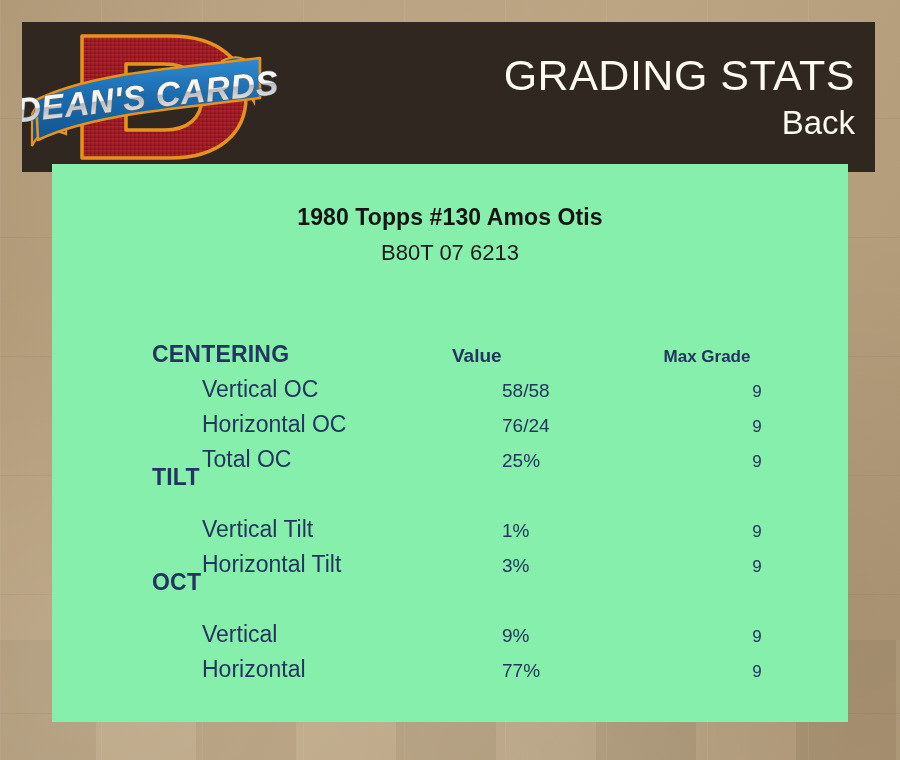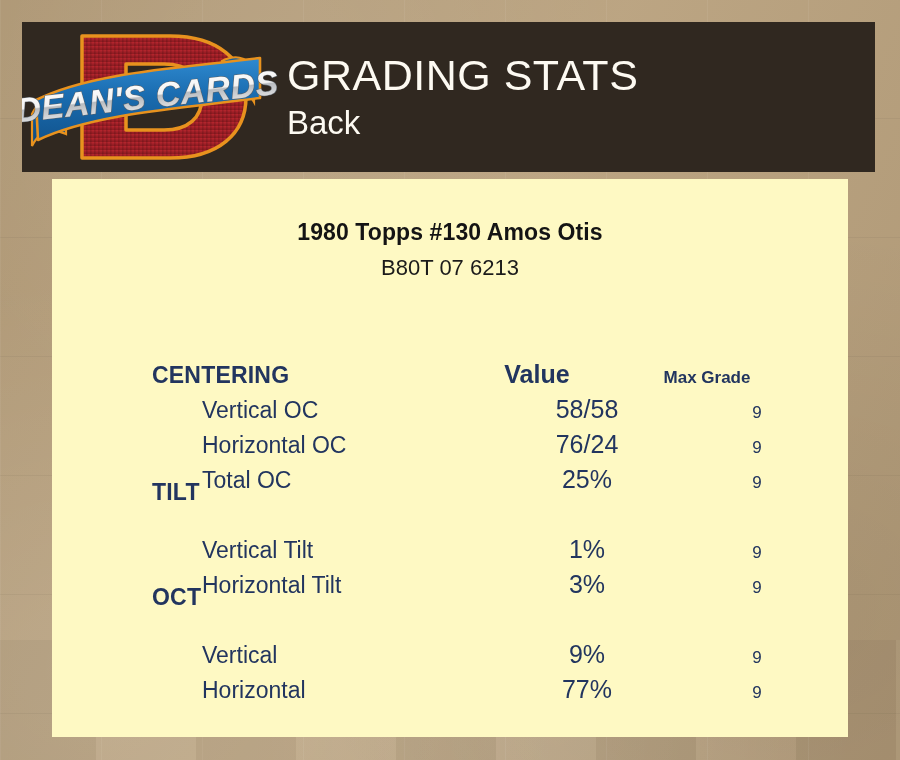--- a/index.html
+++ b/index.html
@@ -75,21 +75,21 @@
     position: relative;
     width: 265px;
     height: 150px;
     flex: 0 0 265px;
   }
   #logo svg { display: block; }
 
   
   #header-titles {
     flex: 1 1 auto;
-    text-align: left;
+    text-align: right;
     padding-right: 20px;
     box-sizing: border-box;
   }
   #header-title {
     color: #fdfaf2;
     font-size: 43px;
     line-height: 50px;
     font-weight: normal;
     letter-spacing: .5px;
     white-space: nowrap;
@@ -99,24 +99,24 @@
     font-size: 33px;
     line-height: 42px;
     font-weight: normal;
     margin-top: 2px;
   }
 
   
   #panel {
     position: absolute;
     left: 52px;
-    top: 179px;
+    top: 164px;
     width: 796px;
     height: 558px;
-    background: #fef9c3;
+    background: #86efac;
   }
 
   #card-title {
     text-align: center;
     color: #141414;
     font-size: 23px;
     font-weight: bold;
     margin-top: 40px;
     letter-spacing: .1px;
   }
@@ -140,22 +140,22 @@
     display: flex;
     align-items: baseline;
     height: 35px;
   }
   .col-label {
     flex: 0 0 300px;
     font-size: 23px;
   }
   .col-value {
     flex: 0 0 170px;
-    text-align: center;
-    font-size: 25px;
+    text-align: left;
+    font-size: 19px;
     margin-top: 37px;
   }
   .col-grade {
     flex: 0 0 170px;
     text-align: center;
     font-size: 17px;
   }
   .section-head .col-label,
   .section-head .col-value,
   .section-head .col-grade {

